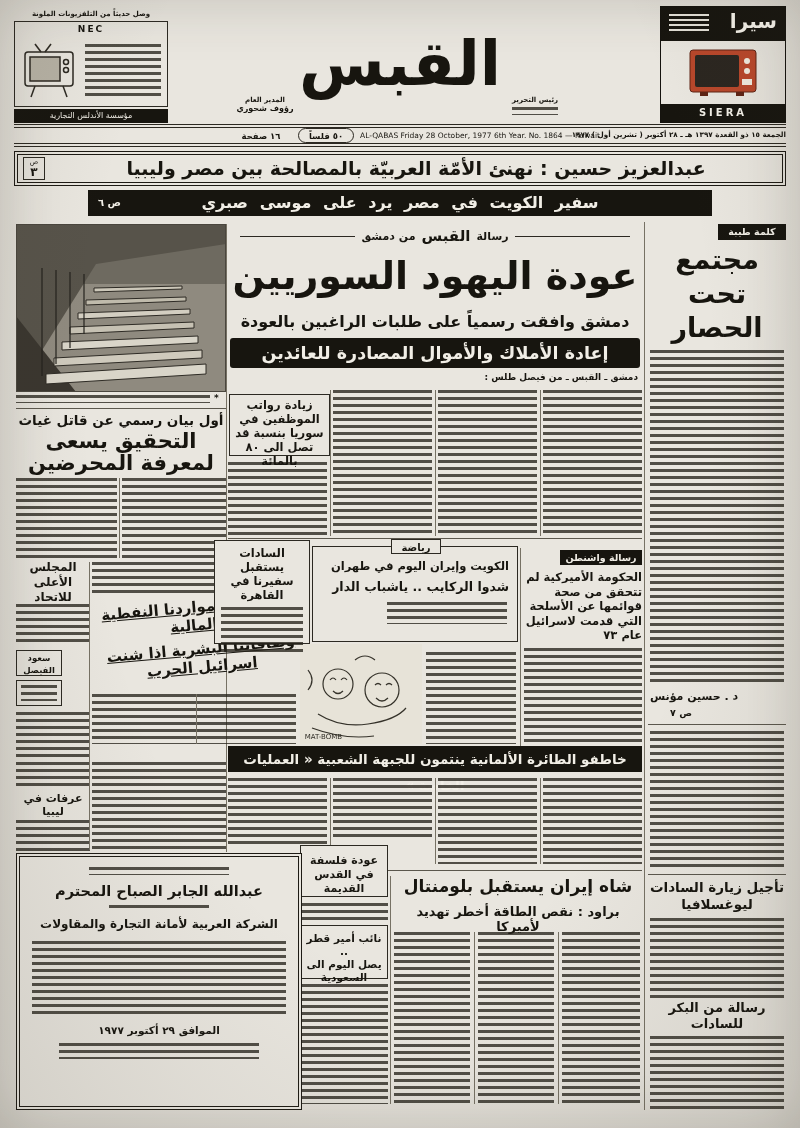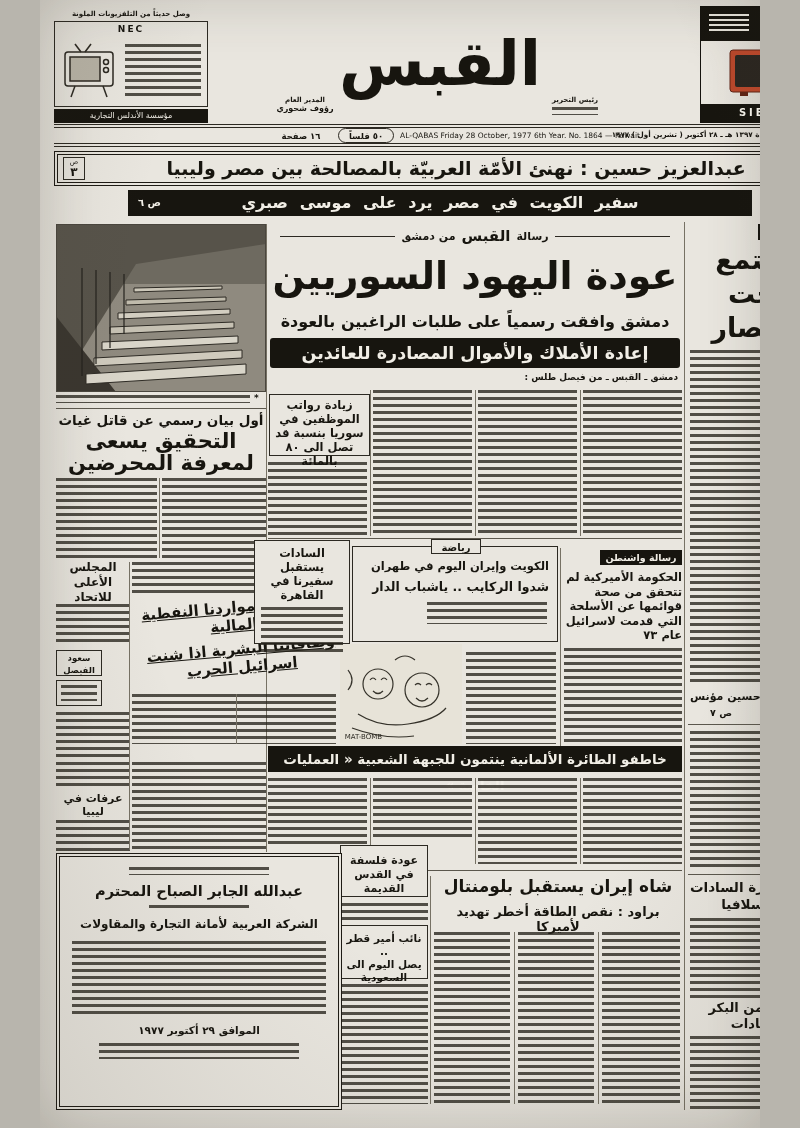--- a/index.html
+++ b/index.html
@@ -1,16 +1,16 @@
 <!DOCTYPE html>
 <html lang="ar" dir="rtl"><head>
 <meta charset="utf-8">
 <style>
   html,body{margin:0;padding:0;background:#b8b5ad;}
-  .page{position:relative;width:720px;height:1128px;margin:0 auto;background:#e9e6df;color:#17150f;
+  .page{position:relative;width:800px;height:1128px;margin:0 auto;background:#e9e6df;color:#17150f;
         font-family:"DejaVu Sans",sans-serif;direction:rtl;overflow:hidden;
         box-shadow:inset 0 0 60px rgba(60,54,40,.22);}
   .abs{position:absolute;}
   .c{text-align:center;}
   .b{font-weight:bold;}
   .box{border:1px solid #2c2922;box-sizing:border-box;}
   .black{background:#17150f;color:#f1eee6;}
   .ft{background-image:repeating-linear-gradient(to bottom,rgba(38,35,27,.78) 0px,rgba(38,35,27,.78) 3px,transparent 3px,transparent 7px);}
   .ftw{background-image:repeating-linear-gradient(to bottom,rgba(245,242,233,.9) 0px,rgba(245,242,233,.9) 2px,transparent 2px,transparent 5px);}
   .rv{background:#767164;}

